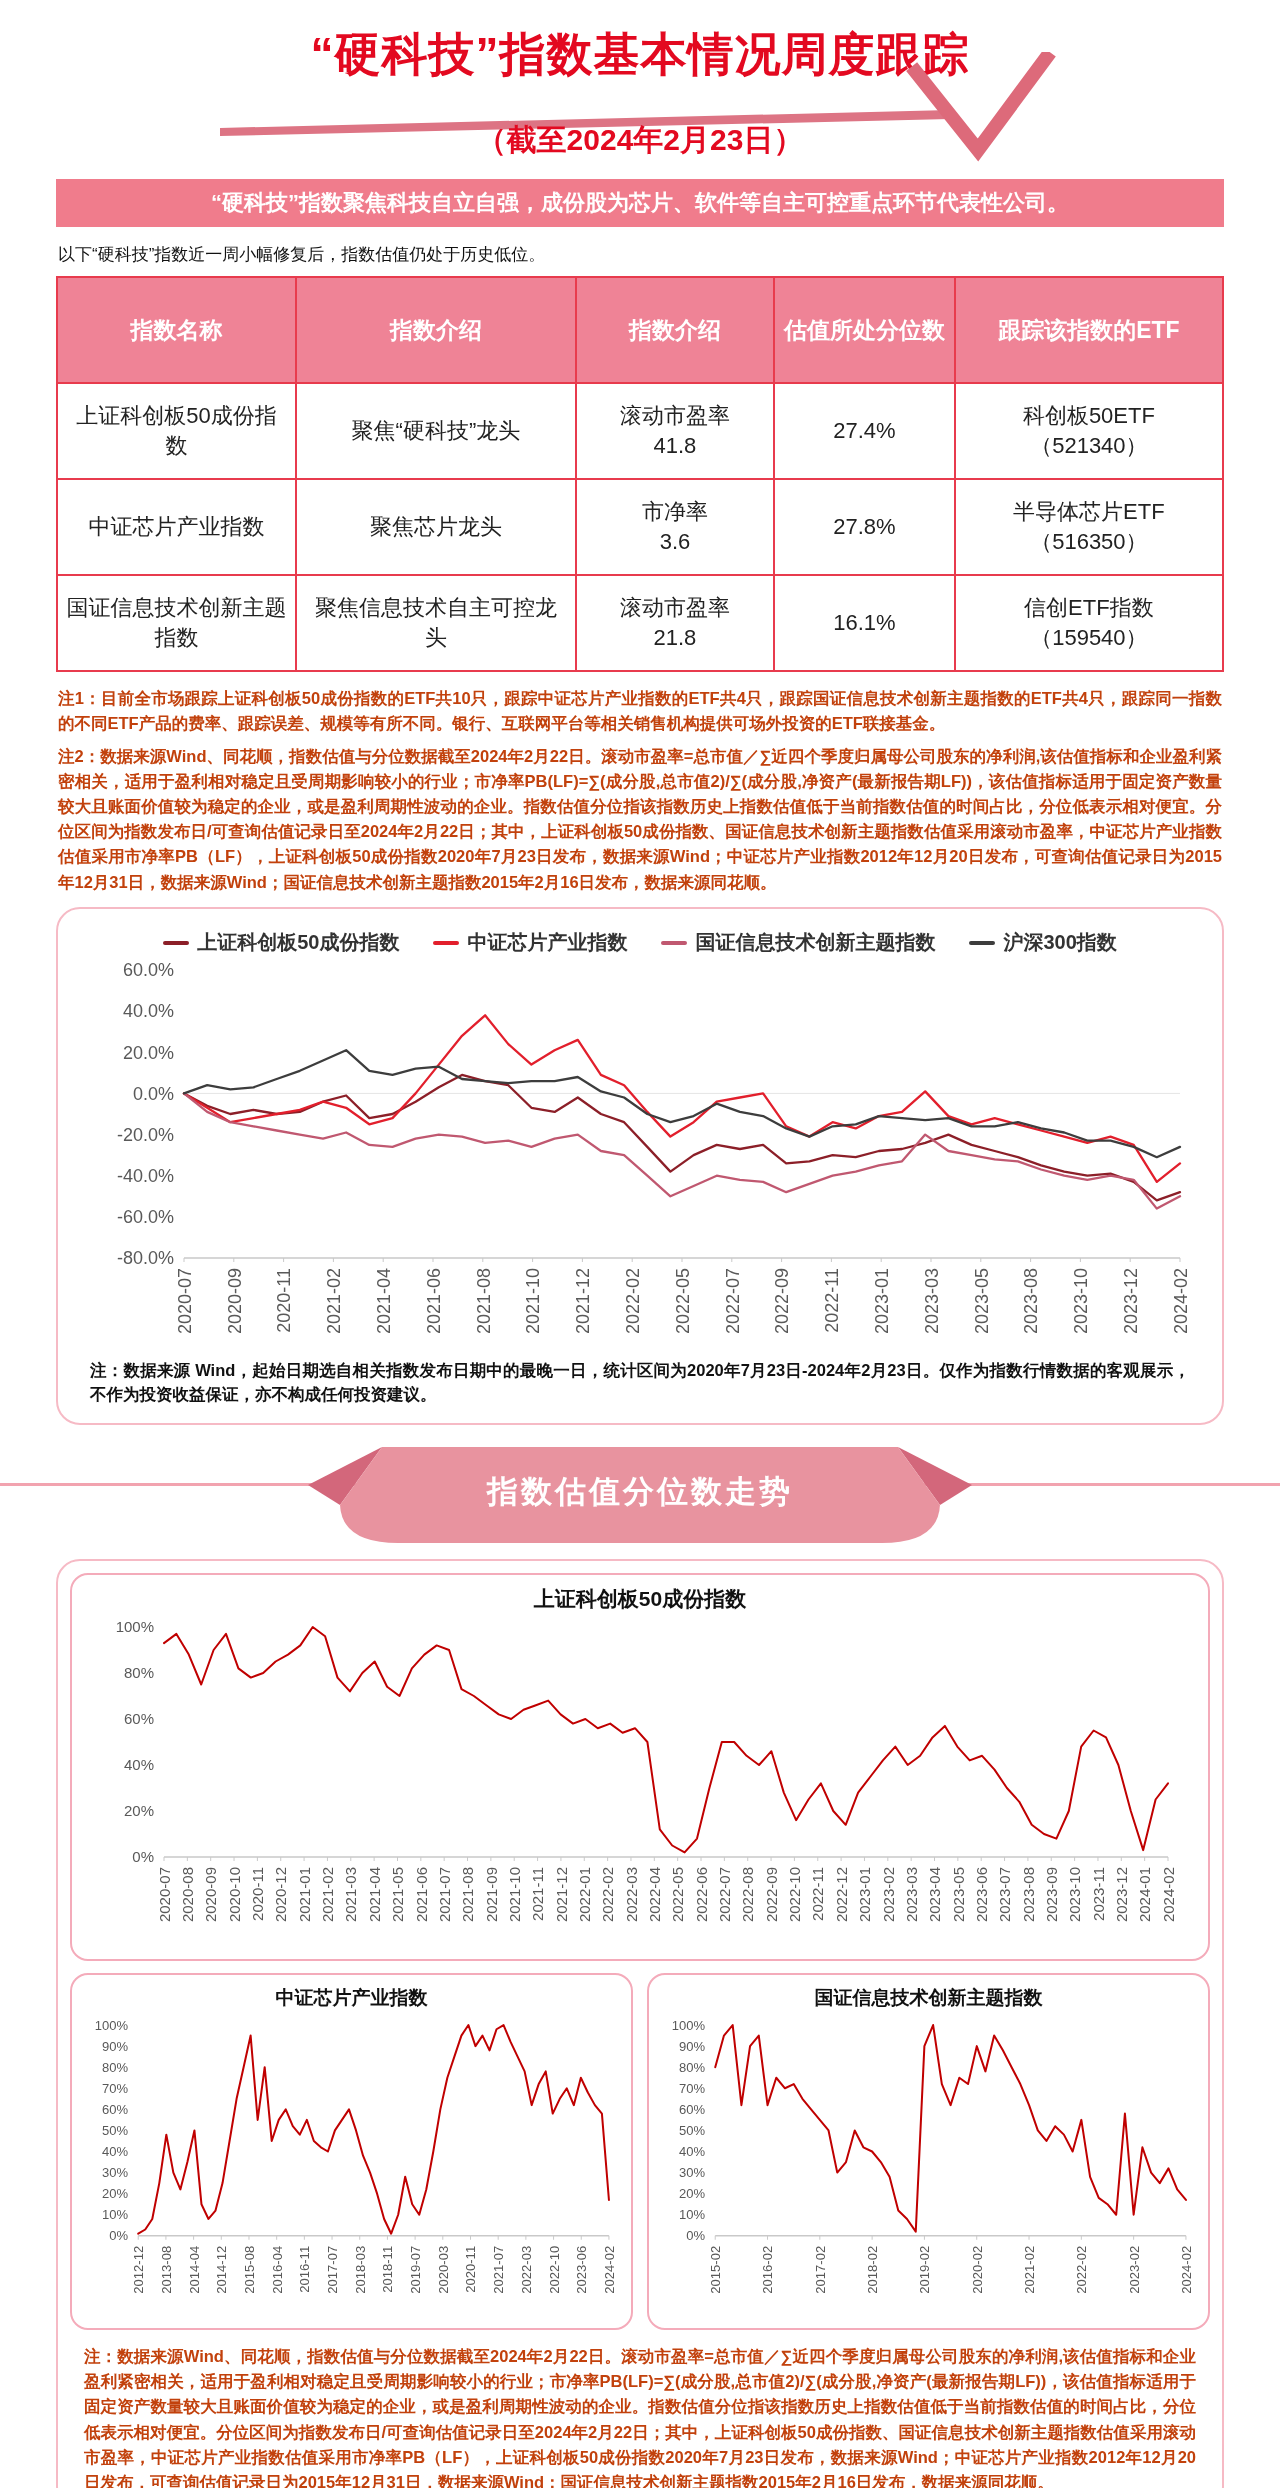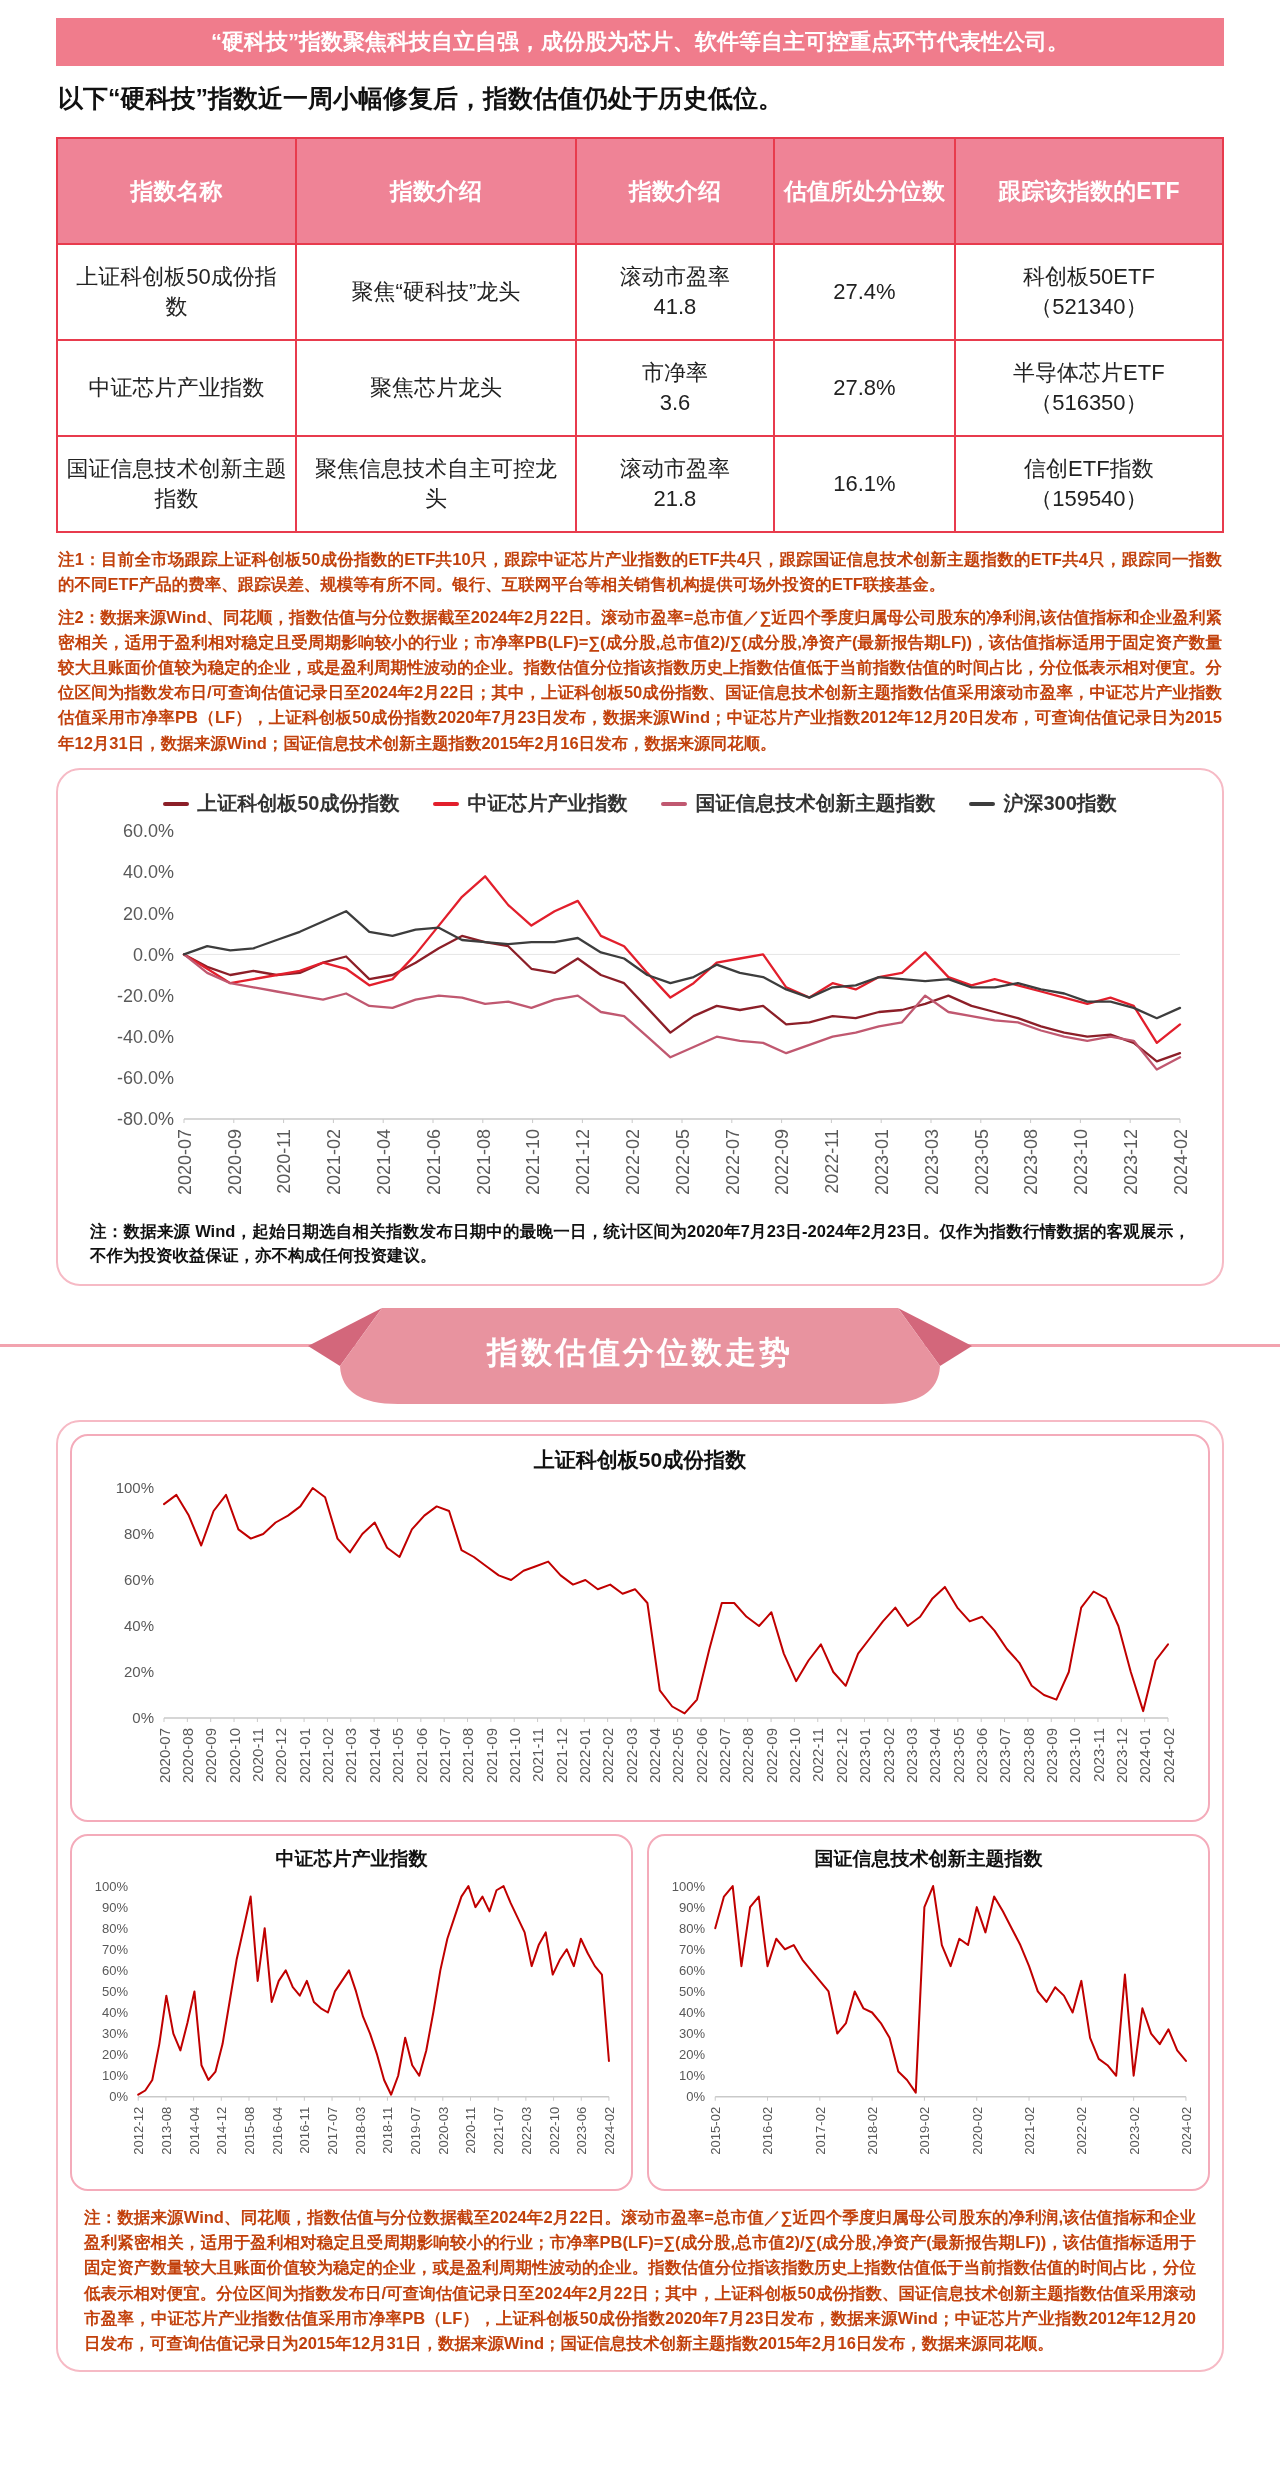--- a/index.html
+++ b/index.html
@@ -2,21 +2,21 @@
 <html><head>
 <meta charset="utf-8">
 <style>
   html,body{margin:0;padding:0;background:#fff;}
   .page{width:1280px;background:#fff;font-family:"Liberation Sans",sans-serif;overflow:hidden;}
   .title-block{text-align:center;position:relative;}
   h1.main-title{font-size:46px;color:#E30920;font-weight:bold;margin:24px 0 0;letter-spacing:1px;}
   .swoosh{display:block;margin:-34px auto -44px;width:900px;height:110px;}
   .subtitle{font-size:30px;color:#E30920;font-weight:bold;margin-top:2px;}
   .strip{margin:18px 56px 0;background:#F07C8C;color:#fff;font-weight:bold;font-size:22px;text-align:center;padding:9px 4px;}
-  .intro{margin:16px 58px 22px;font-size:25px;font-weight:bold;color:#111;}
+  .intro{margin:16px 58px 10px;font-size:17px;font-weight:normal;color:#111;}
   .etf-table{width:1168px;margin:0 56px;border-collapse:collapse;text-align:center;font-size:22px;color:#222;table-layout:fixed;}
   .etf-table th,.etf-table td{border:2px solid #E83B4D;}
   .etf-table th{background:#EF8396;color:#fff;font-weight:bold;font-size:23px;height:104px;padding:0 6px;}
   .etf-table td{height:86px;padding:4px 8px;line-height:1.35;}
   .note-red{margin:8px 58px 0;color:#c2410c;font-size:16.5px;line-height:1.52;text-align:justify;font-weight:600;}
   .note-red.first{margin-top:14px;}
   .banner{position:relative;height:104px;margin-top:18px;}
   .hline{position:absolute;left:0;right:0;top:40px;height:3px;background:#F2A3AF;}
   .ribbon{position:absolute;left:50%;transform:translateX(-50%);top:0;width:700px;height:104px;}
   .banner-title{position:absolute;left:0;right:0;top:28px;text-align:center;color:#fff;font-size:31px;font-weight:bold;letter-spacing:3px;}
@@ -32,20 +32,28 @@
   .duo{display:flex;gap:14px;margin-top:12px;}
   .half{flex:1;}
   .half svg{display:block;margin:0 auto;width:100%;height:auto;}
   .note-inner{margin:14px 14px 8px;}
 </style>
 </head>
 <body>
 
 <div class="page">
 
+  <header class="title-block">
+    <h1 class="main-title">“硬科技”指数基本情况周度跟踪</h1>
+    <svg class="swoosh" viewBox="0 0 900 110">
+      <polygon points="30,76 760,58 760,67 30,84" fill="#DD7484"></polygon>
+      <path d="M726,20 L788,98 L856,6" fill="none" stroke="#DD6A7A" stroke-width="14" stroke-linecap="square"></path>
+    </svg>
+    <div class="subtitle">（截至2024年2月23日）</div>
+  </header>
 
   <div class="strip">“硬科技”指数聚焦科技自立自强，成份股为芯片、软件等自主可控重点环节代表性公司。</div>
 
   <p class="intro">以下“硬科技”指数近一周小幅修复后，指数估值仍处于历史低位。</p>
 
   <table class="etf-table">
     <colgroup>
         <col style="width:20.5%">
         <col style="width:24%">
         <col style="width:17%">

